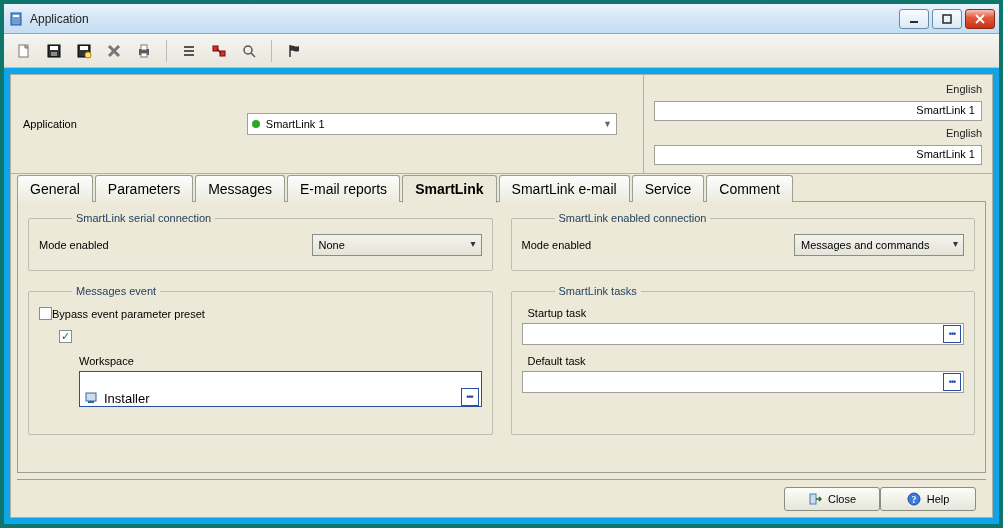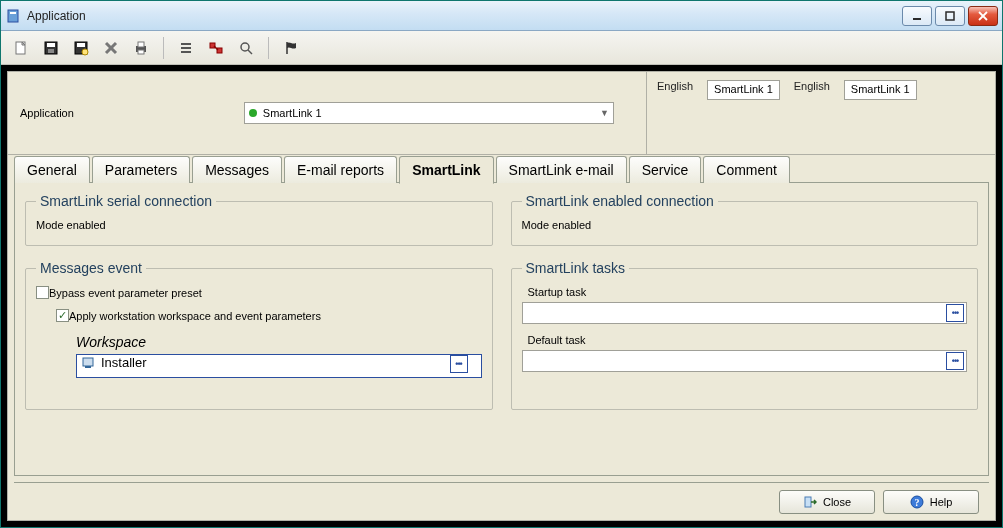--- a/index.html
+++ b/index.html
@@ -7,24 +7,24 @@
     margin: 0;
     font-family: Tahoma, "Segoe UI", sans-serif;
     font-size: 11px;
     background: #fff;
     color: #000;
     user-select: none;
   }
   .window {
     width: 1003px;
     height: 528px;
-    border: 1px solid #0f766e;
+    border: 4px solid #0f766e;
     display: flex;
     flex-direction: column;
-    background: #000000;
+    background: #0ea5e9;
     position: relative;
   }
   
   .titlebar {
     height: 30px;
     background: linear-gradient(#eaf3fb, #d7e8f7 40%, #c3ddf2);
     display: flex;
     align-items: center;
     padding: 0 4px;
     border-bottom: 1px solid #8aa8c4;
@@ -125,22 +125,23 @@
   }
   .app-select .chev {
     position: absolute; right: 4px; top: 50%; transform: translateY(-50%);
     color: #666;
     font-size: 9px;
   }
   .header-right {
     width: 348px;
     padding: 8px 10px;
     display: flex;
-    flex-direction: row;
-    gap: 14px;
+    flex-direction: column;
+    gap: 6px;
+    text-align: right;
   }
   .lang-label { font-size: 11px; color: #222; }
   .lang-field {
     height: 20px;
     background: #fff;
     border: 1px solid #a0a098;
     padding: 2px 6px;
     font-size: 11px;
   }
 
@@ -186,23 +187,24 @@
     gap: 14px;
   }
 
   fieldset.group {
     border: 1px solid #bdbdb1;
     border-radius: 2px;
     padding: 10px 10px 14px 10px;
     margin: 0;
   }
   fieldset.group > legend {
-    font-size: 14px;
+    font-size: 11px;
     padding: 0 4px;
     color: #24425f;
+    margin-left: 33px;
   }
   .row {
     display: flex;
     align-items: center;
     justify-content: space-between;
     margin-bottom: 6px;
   }
   .row:last-child { margin-bottom: 0; }
   .row label { font-size: 11px; }
   select.dd, .dd {
@@ -234,33 +236,32 @@
     background: #fff;
     display: flex; align-items: center; justify-content: center;
   }
   .chkbox.checked::after {
     content: "✓";
     font-size: 11px;
     color: #2a6a2a;
     line-height: 1;
   }
   .sublabel {
-    font-size: 14px;
+    font-size: 11px;
     margin: 12px 0 4px 20px;
-    font-style: italic;
   }
   .ws-field {
     margin-left: 20px;
-    height: 24px;
+    height: 36px;
     max-width: 440px;
     border: 1px solid #2a4ea0;
     background: #fff;
     display: flex;
-    align-items: flex-start;
-    padding: 0 13px 0 4px;
+    align-items: flex-end;
+    padding: 0 2px 0 4px;
     font-family: Verdana, sans-serif;
     font-size: 13px;
     position: relative;
   }
   .ws-field .ws-icon { width: 16px; height: 16px; margin-right: 4px; display:flex;align-items:center;justify-content:center; }
   .more-btn {
     width: 18px; height: 18px;
     border: 1px solid #2a4ea0;
     background: #fff;
     font-size: 9px;
@@ -280,21 +281,20 @@
     position: relative;
   }
   .task-label { font-size: 11px; margin-bottom: 4px; padding-left: 6px; }
 
   
   .footer {
     height: 38px;
     border-top: 1px solid #999f91;
     background: #ece9d8;
     display: flex; align-items: center; justify-content: flex-end;
-    gap: 8px;
     padding: 0 10px;
     margin: 0 6px 0 6px;
   }
   .btn {
     min-width: 96px;
     height: 24px;
     border: 1px solid #888f82;
     border-radius: 3px;
     background: linear-gradient(#fdfdfa, #e6e5da);
     display: flex;
@@ -435,32 +435,36 @@
       </div>
 
       <div class="tabpage">
 
         <div class="col">
 
           <fieldset class="group">
             <legend>SmartLink serial connection</legend>
             <div class="row">
               <label>Mode enabled</label>
+              <span class="dd-wrap">
+                <select class="dd">
+                  <option>None</option>
+                </select>
+              </span>
             </div>
           </fieldset>
 
           <fieldset class="group" style="min-height:150px">
             <legend>Messages event</legend>
             <div class="chkline">
               <span class="chkbox"></span>
               <label>Bypass event parameter preset</label>
             </div>
             <div class="chkline" style="margin-left:20px;">
               <span class="chkbox checked"></span>
-              <label>Apply workstation workspace and event parameters</label>
             </div>
             <div class="sublabel" style="margin-left:40px">Workspace</div>
             <div class="ws-field" style="margin-left:40px">
               <span class="ws-icon">
                 <svg width="14" height="14">
                     <rect x="1" y="2" width="10" height="8" fill="#cde" stroke="#369"></rect>
                     <rect x="3" y="10" width="6" height="2" fill="#369"></rect>
                   </svg>
               </span>
               <span>Installer</span>
@@ -469,20 +473,25 @@
           </fieldset>
 
         </div>
 
         <div class="col">
 
           <fieldset class="group">
             <legend>SmartLink enabled connection</legend>
             <div class="row">
               <label>Mode enabled</label>
+              <span class="dd-wrap">
+                <select class="dd">
+                  <option>Messages and commands</option>
+                </select>
+              </span>
             </div>
           </fieldset>
 
           <fieldset class="group" style="min-height:150px">
             <legend>SmartLink tasks</legend>
             <div class="task-label">Startup task</div>
             <div class="task-field">
               <span></span>
               <span class="more-btn" style="border-color:#2a4ea0">•••</span>
             </div>

